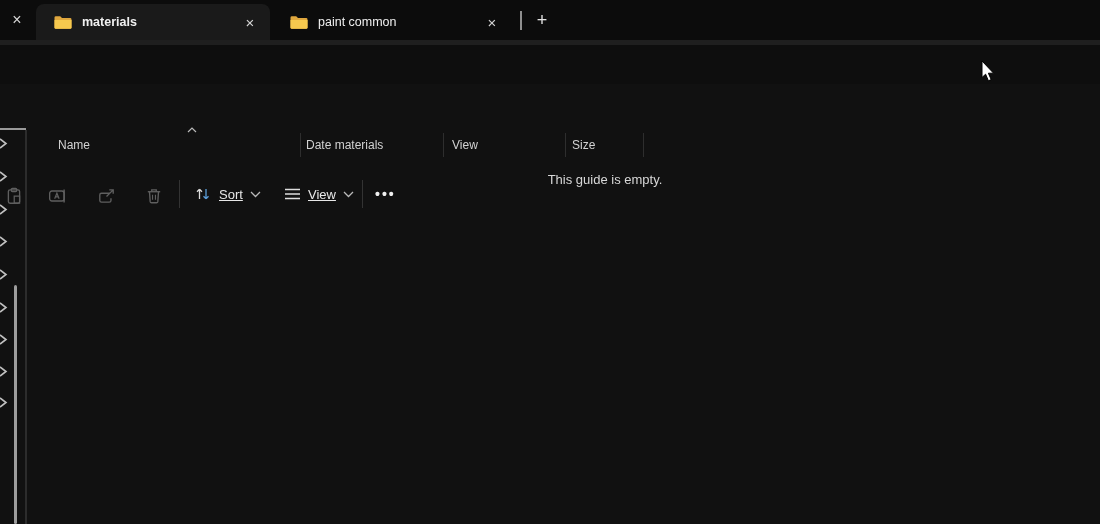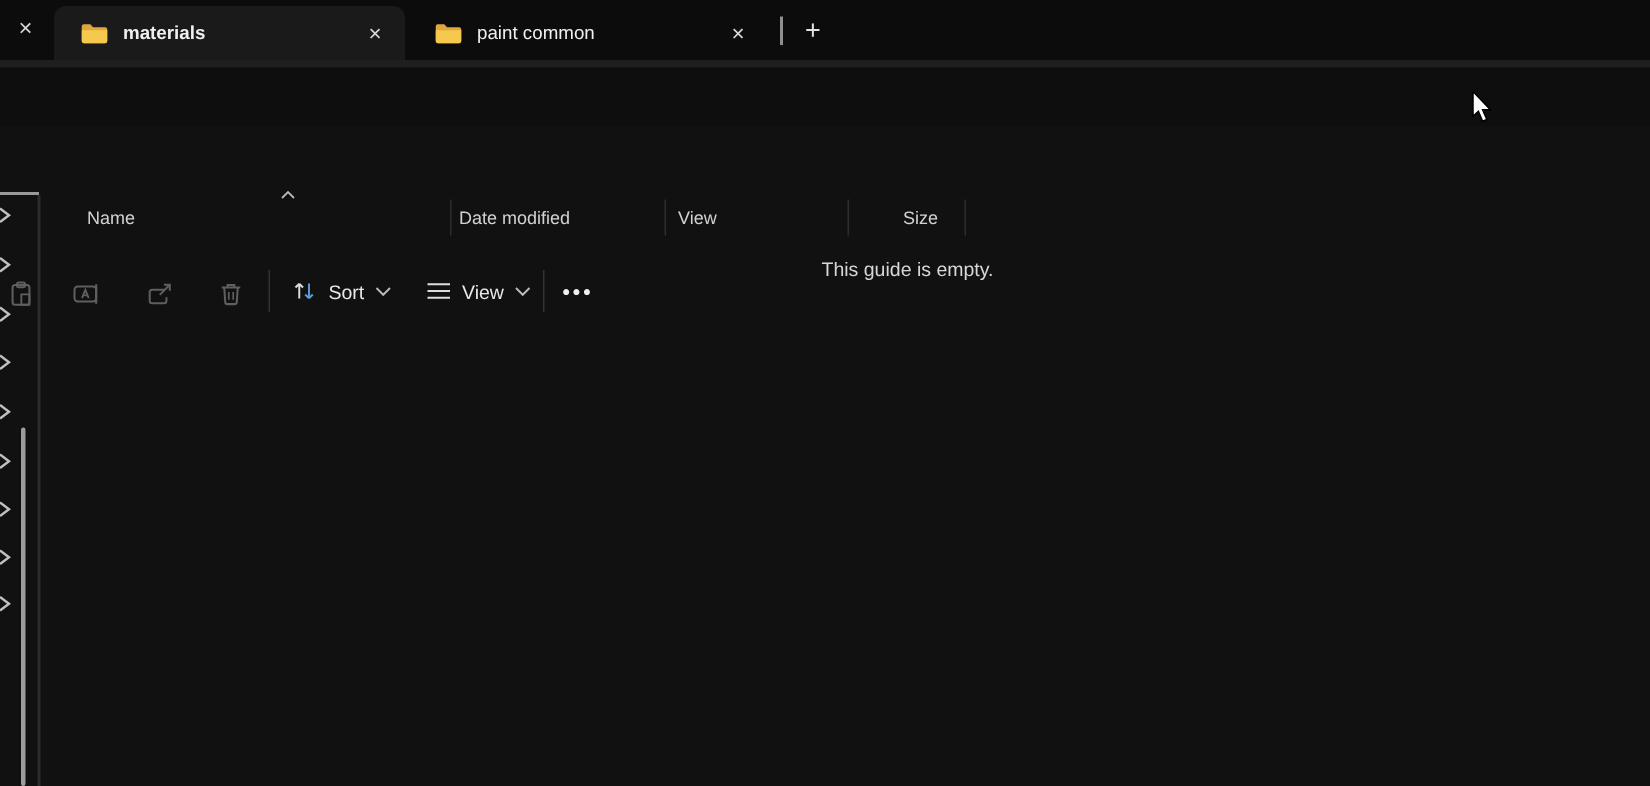--- a/index.html
+++ b/index.html
@@ -35,21 +35,21 @@
   .searchpill{ position:absolute; left:1046px; top:46px; width:72px; height:33px;
     background:#2b2b2b; border-radius:6px; display:flex; align-items:center; padding-left:13px; }
   .searchpill span{ font-size:13px; color:#c9c9c9; }
 
   
   .toolbar{ position:absolute; left:0; top:84px; width:1100px; height:48px; background:#111111; }
   .tbtn{ position:absolute; top:98px; width:28px; height:28px; display:flex;
     align-items:center; justify-content:center; color:#5f5f5f; }
   .vdiv{ position:absolute; top:96px; width:1px; height:28px; background:#333333; }
   .tgroup{ position:absolute; top:94px; height:32px; display:flex; align-items:center; gap:7px;
-    color:#e8e8e8; font-size:13px; padding:0 6px; }
+    color:#e8e8e8; font-size:13px; padding:0 6px;text-decoration:underline; }
   .tgroup .chev{ color:#b9b9b9; }
   .dots{ position:absolute; top:94px; height:32px; display:flex; align-items:center;
     color:#efefef; font-size:14px; letter-spacing:2px; font-weight:700; }
 
   
   .headers{ position:absolute; left:27px; top:132px; width:855px; height:26px; }
   .hlabel{ position:absolute; top:6px; font-size:12px; color:#d2d2d2; white-space:nowrap; }
   .hsep{ position:absolute; top:1px; width:1px; height:24px; background:#2e2e2e; }
   .sortcaret{ position:absolute; left:160px; top:-5px; color:#b9b9b9; }
 
@@ -196,25 +196,25 @@
   </div>
 
   <div class="headers">
     <span class="sortcaret">
       <svg width="10" height="6" viewBox="0 0 10 6" fill="none" stroke="#b9b9b9" stroke-width="1.2">
         <path d="M1 5 L5 1 L9 5"></path>
       </svg>
     </span>
     <span class="hlabel" style="left:31px">Name</span>
     <div class="hsep" style="left:273px"></div>
-    <span class="hlabel" style="left:279px">Date modified</span>
+    <span class="hlabel" style="left:279px">Date materials</span>
     <div class="hsep" style="left:416px"></div>
     <span class="hlabel" style="left:425px">View</span>
     <div class="hsep" style="left:538px"></div>
-    <span class="hlabel" style="left:575px">Size</span>
+    <span class="hlabel" style="left:545px">Size</span>
     <div class="hsep" style="left:616px"></div>
   </div>
 
   <div class="emptymsg">This guide is empty.</div>
 
   <div class="sidetopline"></div>
   <div class="sidedivider"></div>
   <div class="sidescrollbar"></div>
 
   <span class="treechev" style="top:137px">

